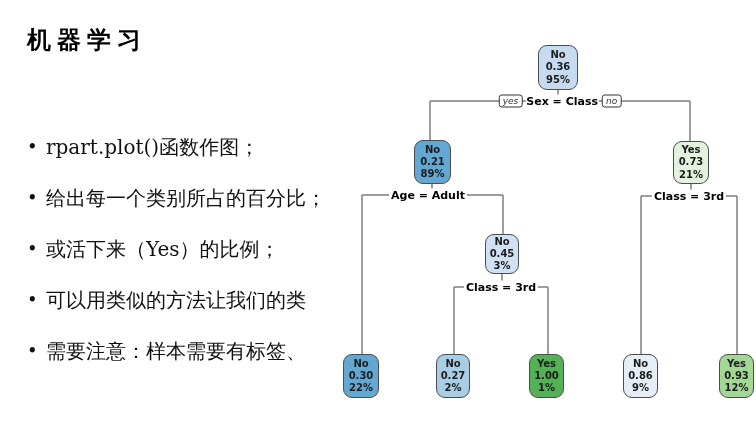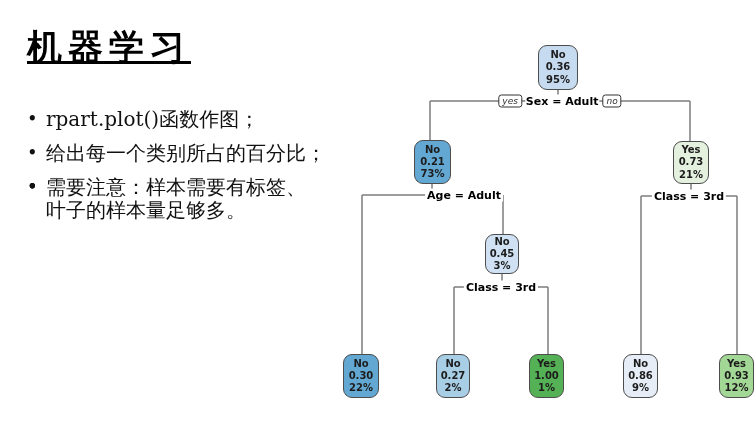--- a/index.html
+++ b/index.html
@@ -1,25 +1,25 @@
 <!DOCTYPE html>
 <html><head>
 <meta charset="utf-8">
 <style>
   html,body{margin:0;padding:0;background:#ffffff;}
   .slide{position:relative;width:756px;height:422px;background:#ffffff;overflow:hidden;
          font-family:"Liberation Sans",sans-serif;}
   
-  .title{position:absolute;left:27px;top:24px;font-size:35px;font-weight:700;
-         letter-spacing:6px;color:#000;font-family:"Liberation Sans",sans-serif;text-decoration:underline;}
+  .title{position:absolute;left:27px;top:24px;font-size:24px;font-weight:700;
+         letter-spacing:6px;color:#000;font-family:"Liberation Sans",sans-serif;}
   .bullets{position:absolute;left:27px;top:108px;width:336px;margin:0;padding:0;list-style:none;
            font-family:"DejaVu Serif","Liberation Serif",serif;font-size:20px;color:#111;}
   .bullets li{position:relative;padding-left:19px;margin-bottom:11px;}
   .dot{position:absolute;left:0;top:0;font-size:18px;}
-  .bline{display:block;line-height:23px;white-space:nowrap;}
+  .bline{display:block;line-height:23px;white-space:nowrap;margin-top:28px;}
   
   .connectors{position:absolute;left:0;top:0;pointer-events:none;}
   .node{position:absolute;border:1.5px solid #4d4d4d;border-radius:9px;
         display:flex;flex-direction:column;align-items:center;justify-content:center;
         font:600 10px "DejaVu Sans","Liberation Sans",sans-serif;color:#1c1c1c;
         line-height:1.22;text-align:center;box-sizing:border-box;}
   .n0{left:538px;top:45px;width:40px;height:45px;}
   .n1{left:414px;top:140px;width:37px;height:44px;}
   .n2{left:673px;top:141px;width:36px;height:43px;}
   .n3{left:485px;top:234px;width:34px;height:40px;}
@@ -31,21 +31,21 @@
   .split{position:absolute;transform:translate(-50%,-50%);white-space:nowrap;
          font:700 11px "DejaVu Sans","Liberation Sans",sans-serif;color:#000;
          background:#fff;padding:0 2px;}
   .split-row{position:absolute;transform:translate(-50%,-50%);display:flex;align-items:center;
              gap:3px;white-space:nowrap;}
   .split-text{font:700 11px "DejaVu Sans","Liberation Sans",sans-serif;color:#000;
               background:#fff;padding:0 1px;}
   .yn{font:italic 9px "DejaVu Sans","Liberation Sans",sans-serif;color:#333;background:#fff;
       border:1px solid #333;border-radius:3px;padding:0 3px;line-height:11px;}
   .sp-root{left:560px;top:101px;}
-  .sp-age{left:428px;top:195px;margin-left:36px;}
+  .sp-age{left:428px;top:195px;}
   .sp-class-l{left:501px;top:287px;}
   .sp-class-r{left:689px;top:196px;}
 </style>
 </head>
 <body>
 
 <div class="slide">
 
   <div class="title">机器学习</div>
 
@@ -53,28 +53,29 @@
     <li>
       <span class="dot">•</span>
       <span class="bline">rpart.plot()函数作图；</span>
     </li>
     <li>
       <span class="dot">•</span>
       <span class="bline">给出每一个类别所占的百分比；</span>
     </li>
     <li>
       <span class="dot">•</span>
+      <span class="bline">或活下来（Yes）的比例；</span>
     </li>
     <li>
       <span class="dot">•</span>
+      <span class="bline">可以用类似的方法让我们的类</span>
     </li>
     <li>
       <span class="dot">•</span>
       <span class="bline">需要注意：样本需要有标签、</span>
-      <span class="bline">叶子的样本量足够多。</span>
     </li>
   </ul>
 
   <svg class="connectors" width="756" height="422" viewBox="0 0 756 422">
     <g fill="none" stroke="#7d7d7d" stroke-width="1.5">
       <path d="M558 90 V101"></path>
       <path d="M430 101 H690"></path>
       <path d="M430 101 V140"></path>
       <path d="M690 101 V141"></path>
       <path d="M432 184 V195"></path>
@@ -93,21 +94,21 @@
   </svg>
 
   <div class="node n0" style="background-color: rgb(198, 219, 239);">
     <span>No</span>
     <span>0.36</span>
     <span>95%</span>
   </div>
   <div class="node n1" style="background-color: rgb(99, 168, 210);">
     <span>No</span>
     <span>0.21</span>
-    <span>73%</span>
+    <span>89%</span>
   </div>
   <div class="node n2" style="background-color: rgb(228, 241, 222);">
     <span>Yes</span>
     <span>0.73</span>
     <span>21%</span>
   </div>
   <div class="node n3" style="background-color: rgb(207, 225, 242);">
     <span>No</span>
     <span>0.45</span>
     <span>3%</span>
@@ -133,20 +134,20 @@
     <span>9%</span>
   </div>
   <div class="node n8" style="background-color: rgb(163, 215, 149);">
     <span>Yes</span>
     <span>0.93</span>
     <span>12%</span>
   </div>
 
   <div class="split-row sp-root">
     <span class="yn">yes</span>
-    <span class="split-text">Sex = Adult</span>
+    <span class="split-text">Sex = Class</span>
     <span class="yn">no</span>
   </div>
   <div class="split sp-age">Age = Adult</div>
   <div class="split sp-class-l">Class = 3rd</div>
   <div class="split sp-class-r">Class = 3rd</div>
 
 </div>
 
 </body></html>

